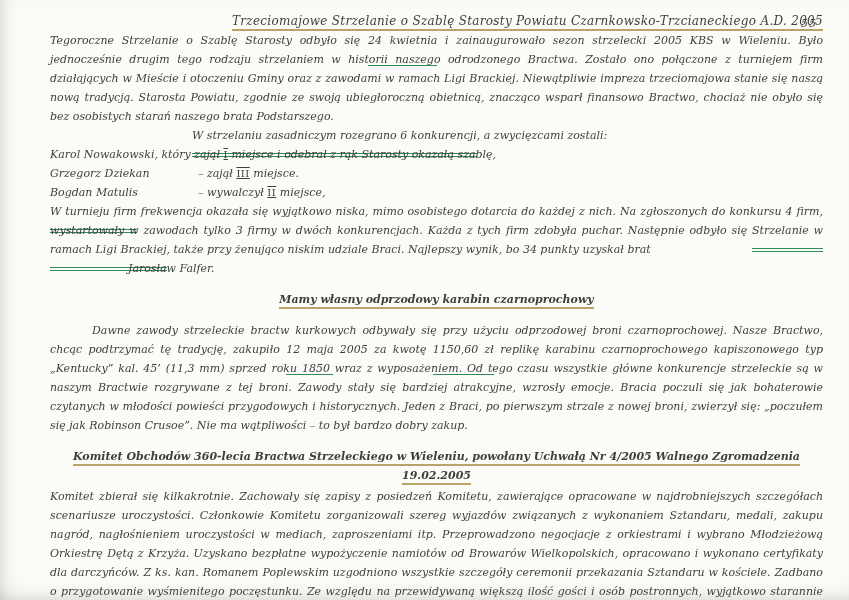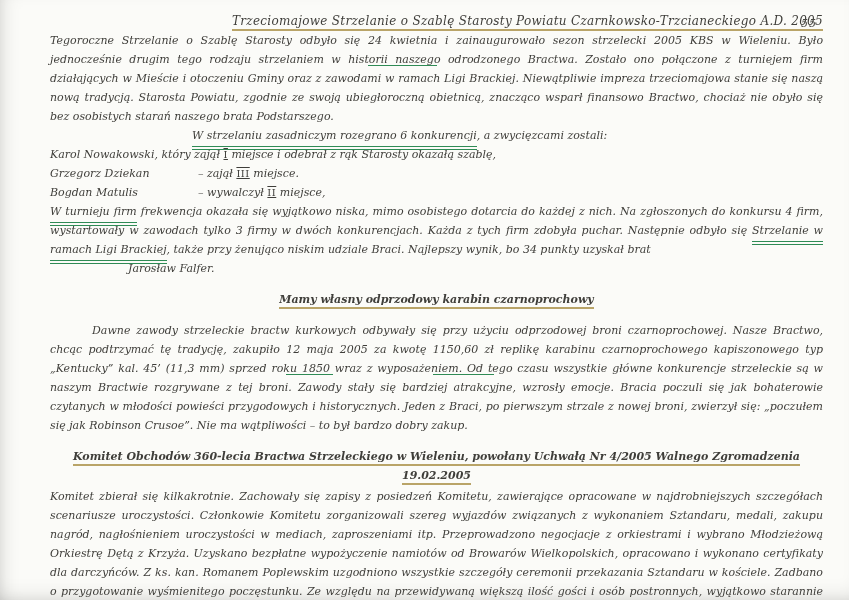--- a/index.html
+++ b/index.html
@@ -37,21 +37,21 @@
     letter-spacing: .3px;
   }
   .para { text-align: justify; }
   .para-indent { text-align: justify; text-indent: 42px; margin-top: 12px; }
   .subhead { margin-left: 142px; }
   .winner { }
   .indent-line { margin-left: 78px; }
   .center-head { text-align: center; margin-top: 12px; margin-bottom: 2px; font-weight: bold; }
   .name-col { display: inline-block; min-width: 148px; }
   .u-green  { border-bottom: 1.5px solid var(--green); padding-bottom: 18px; }
-  .u-green2 { border-bottom: 4px double var(--green); padding-bottom: 4px; }
+  .u-green2 { border-bottom: 4px double var(--green); padding-bottom: 11px; }
   .u-tan    { border-bottom: 2px solid var(--tan); padding-bottom: 1px; }
   .rn { text-decoration: underline overline; font-style: normal; font-size: 10px; letter-spacing: .5px; }
 </style>
 </head>
 <body>
 
 <div class="page">
   <div class="page-number">55</div>
   <div>
       <div class="block title"><span class="u-tan">Trzeciomajowe Strzelanie o Szablę Starosty Powiatu Czarnkowsko-Trzcianeckiego A.D. 2005</span></div>

